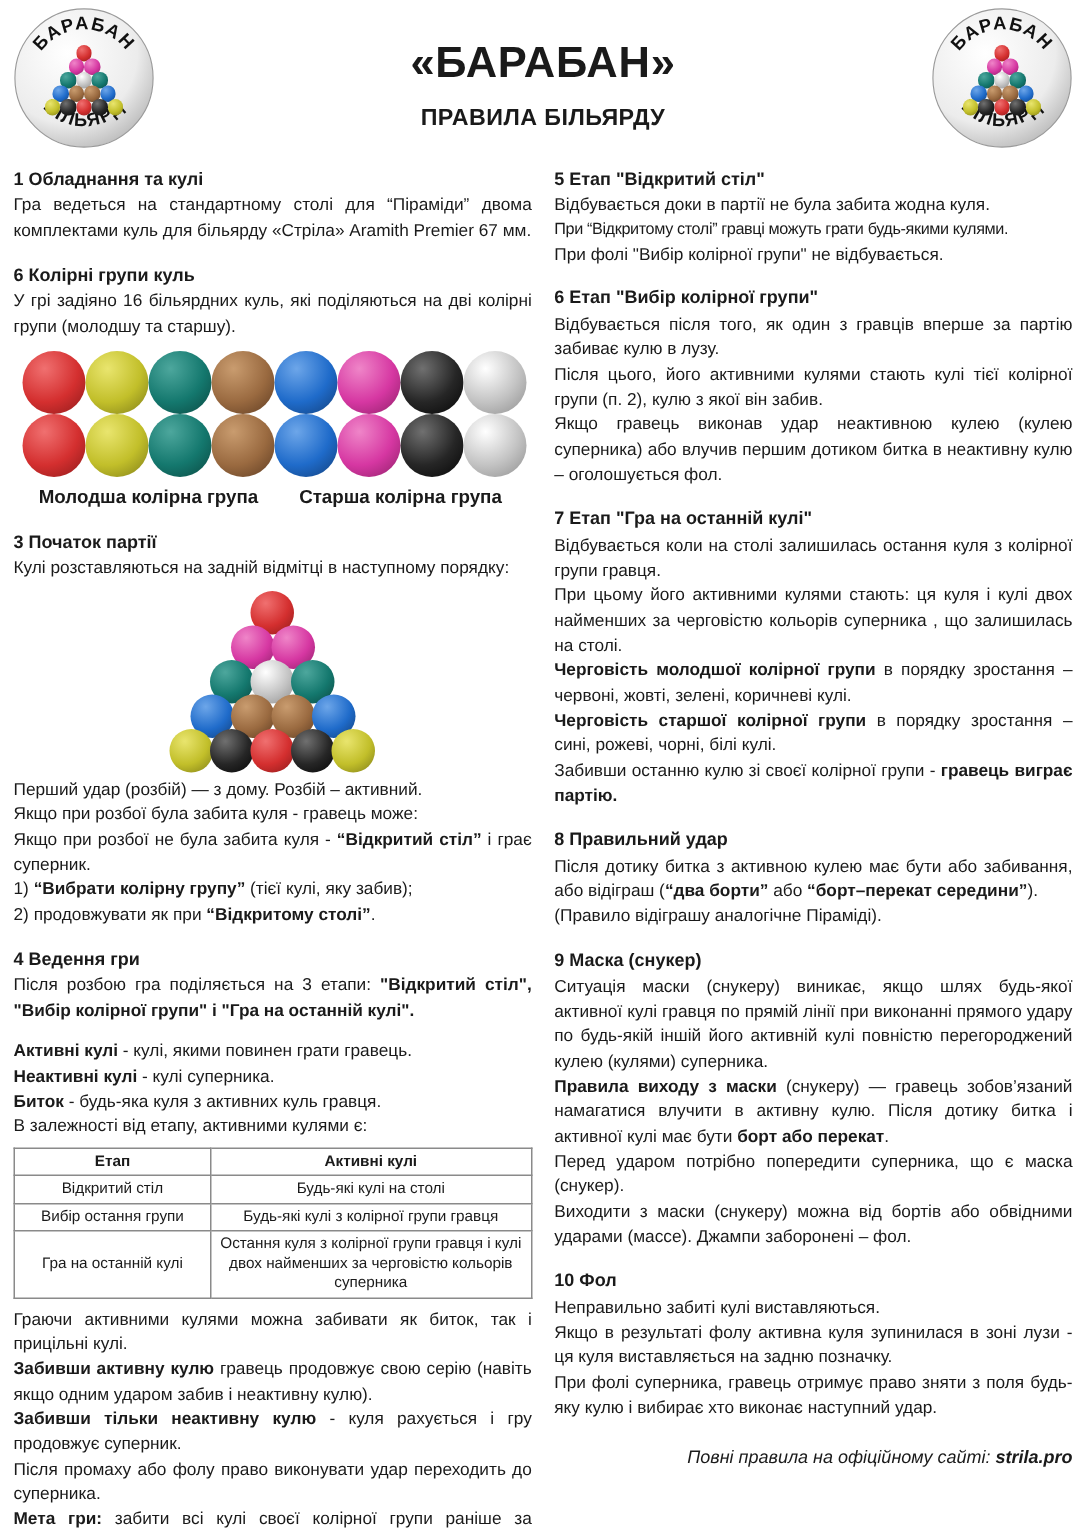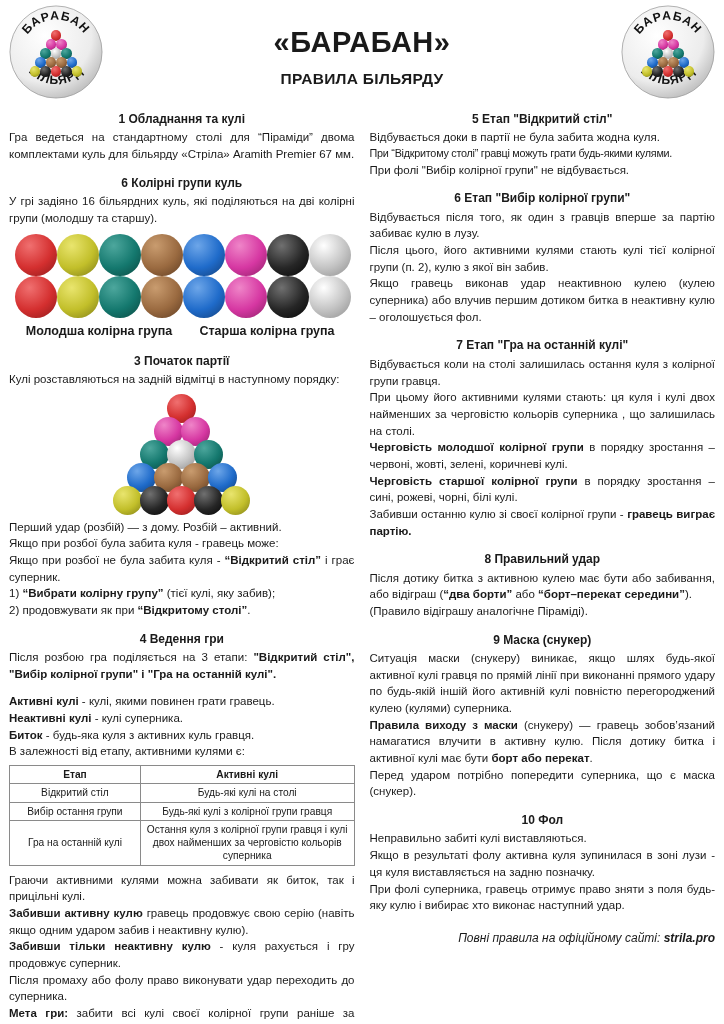--- a/index.html
+++ b/index.html
@@ -12,21 +12,21 @@
   .logo-svg{width:94px;height:94px;display:block;}
   .logo-arc{font-family:"Liberation Sans",sans-serif;font-weight:bold;font-size:13px;letter-spacing:1.2px;fill:#111;}
   .logo-pyramid{position:absolute;left:0;right:0;top:25px;}
   .titles{flex:1;text-align:center;padding-top:16px;}
   .title{font-size:29px;font-weight:bold;letter-spacing:0.5px;}
   .subtitle{font-size:15.5px;font-weight:bold;margin-top:5px;letter-spacing:0.3px;}
   
   .columns{display:flex;gap:15px;margin-top:4px;}
   .col{flex:1;min-width:0;}
   p{margin:0;text-align:justify;}
-  .h{font-weight:bold;text-align:center;font-size:12px;margin:0 0 1px;}
+  .h{font-weight:bold;text-align:left;font-size:12px;margin:0 0 1px;}
   .sec{margin-top:12px;}
   .sec.first{margin-top:2px;}
   .sp{margin-top:11px;}
   .tight{font-size:10.8px;letter-spacing:-0.25px;}
   b{font-weight:bold;}
   
   .ball-row{display:flex;justify-content:center;}
   .ball{border-radius:50%;display:block;flex:0 0 auto;}
   .group-balls .ball{width:42px;height:42px;}
   .groups{display:flex;justify-content:space-between;padding:0 6px;margin:8px 0 2px;}
@@ -299,20 +299,21 @@
         <p class="h">8 Правильний удар</p>
         <p><span>Після дотику битка з активною кулею має бути або забивання, або відіграш (</span><b>“два борти”</b><span> або </span><b>“борт–перекат середини”</b><span>).</span></p>
         <p><span>(Правило відіграшу аналогічне Піраміді).</span></p>
       </section>
 
       <section class="sec">
         <p class="h">9 Маска (снукер)</p>
         <p><span>Ситуація маски (снукеру) виникає, якщо шлях будь-якої активної кулі гравця по прямій лінії при виконанні прямого удару по будь-якій іншій його активній кулі повністю перегороджений кулею (кулями) суперника.</span></p>
         <p><b>Правила виходу з маски</b><span> (снукеру) — гравець зобов’язаний намагатися влучити в активну кулю. Після дотику битка і активної кулі має бути </span><b>борт або перекат</b><span>.</span></p>
         <p><span>Перед ударом потрібно попередити суперника, що є маска (снукер).</span></p>
+        <p><span>Виходити з маски (снукеру) можна від бортів або обвідними ударами (массе). Джампи заборонені – фол.</span></p>
       </section>
 
       <section class="sec">
         <p class="h">10 Фол</p>
         <p><span>Неправильно забиті кулі виставляються.</span></p>
         <p><span>Якщо в результаті фолу активна куля зупинилася в зоні лузи - ця куля виставляється на задню позначку.</span></p>
         <p><span>При фолі суперника, гравець отримує право зняти з поля будь-яку кулю і вибирає хто виконає наступний удар.</span></p>
       </section>
 
       <p class="footer"><span>Повні правила на офіційному сайті: </span><b>strila.pro</b></p>

